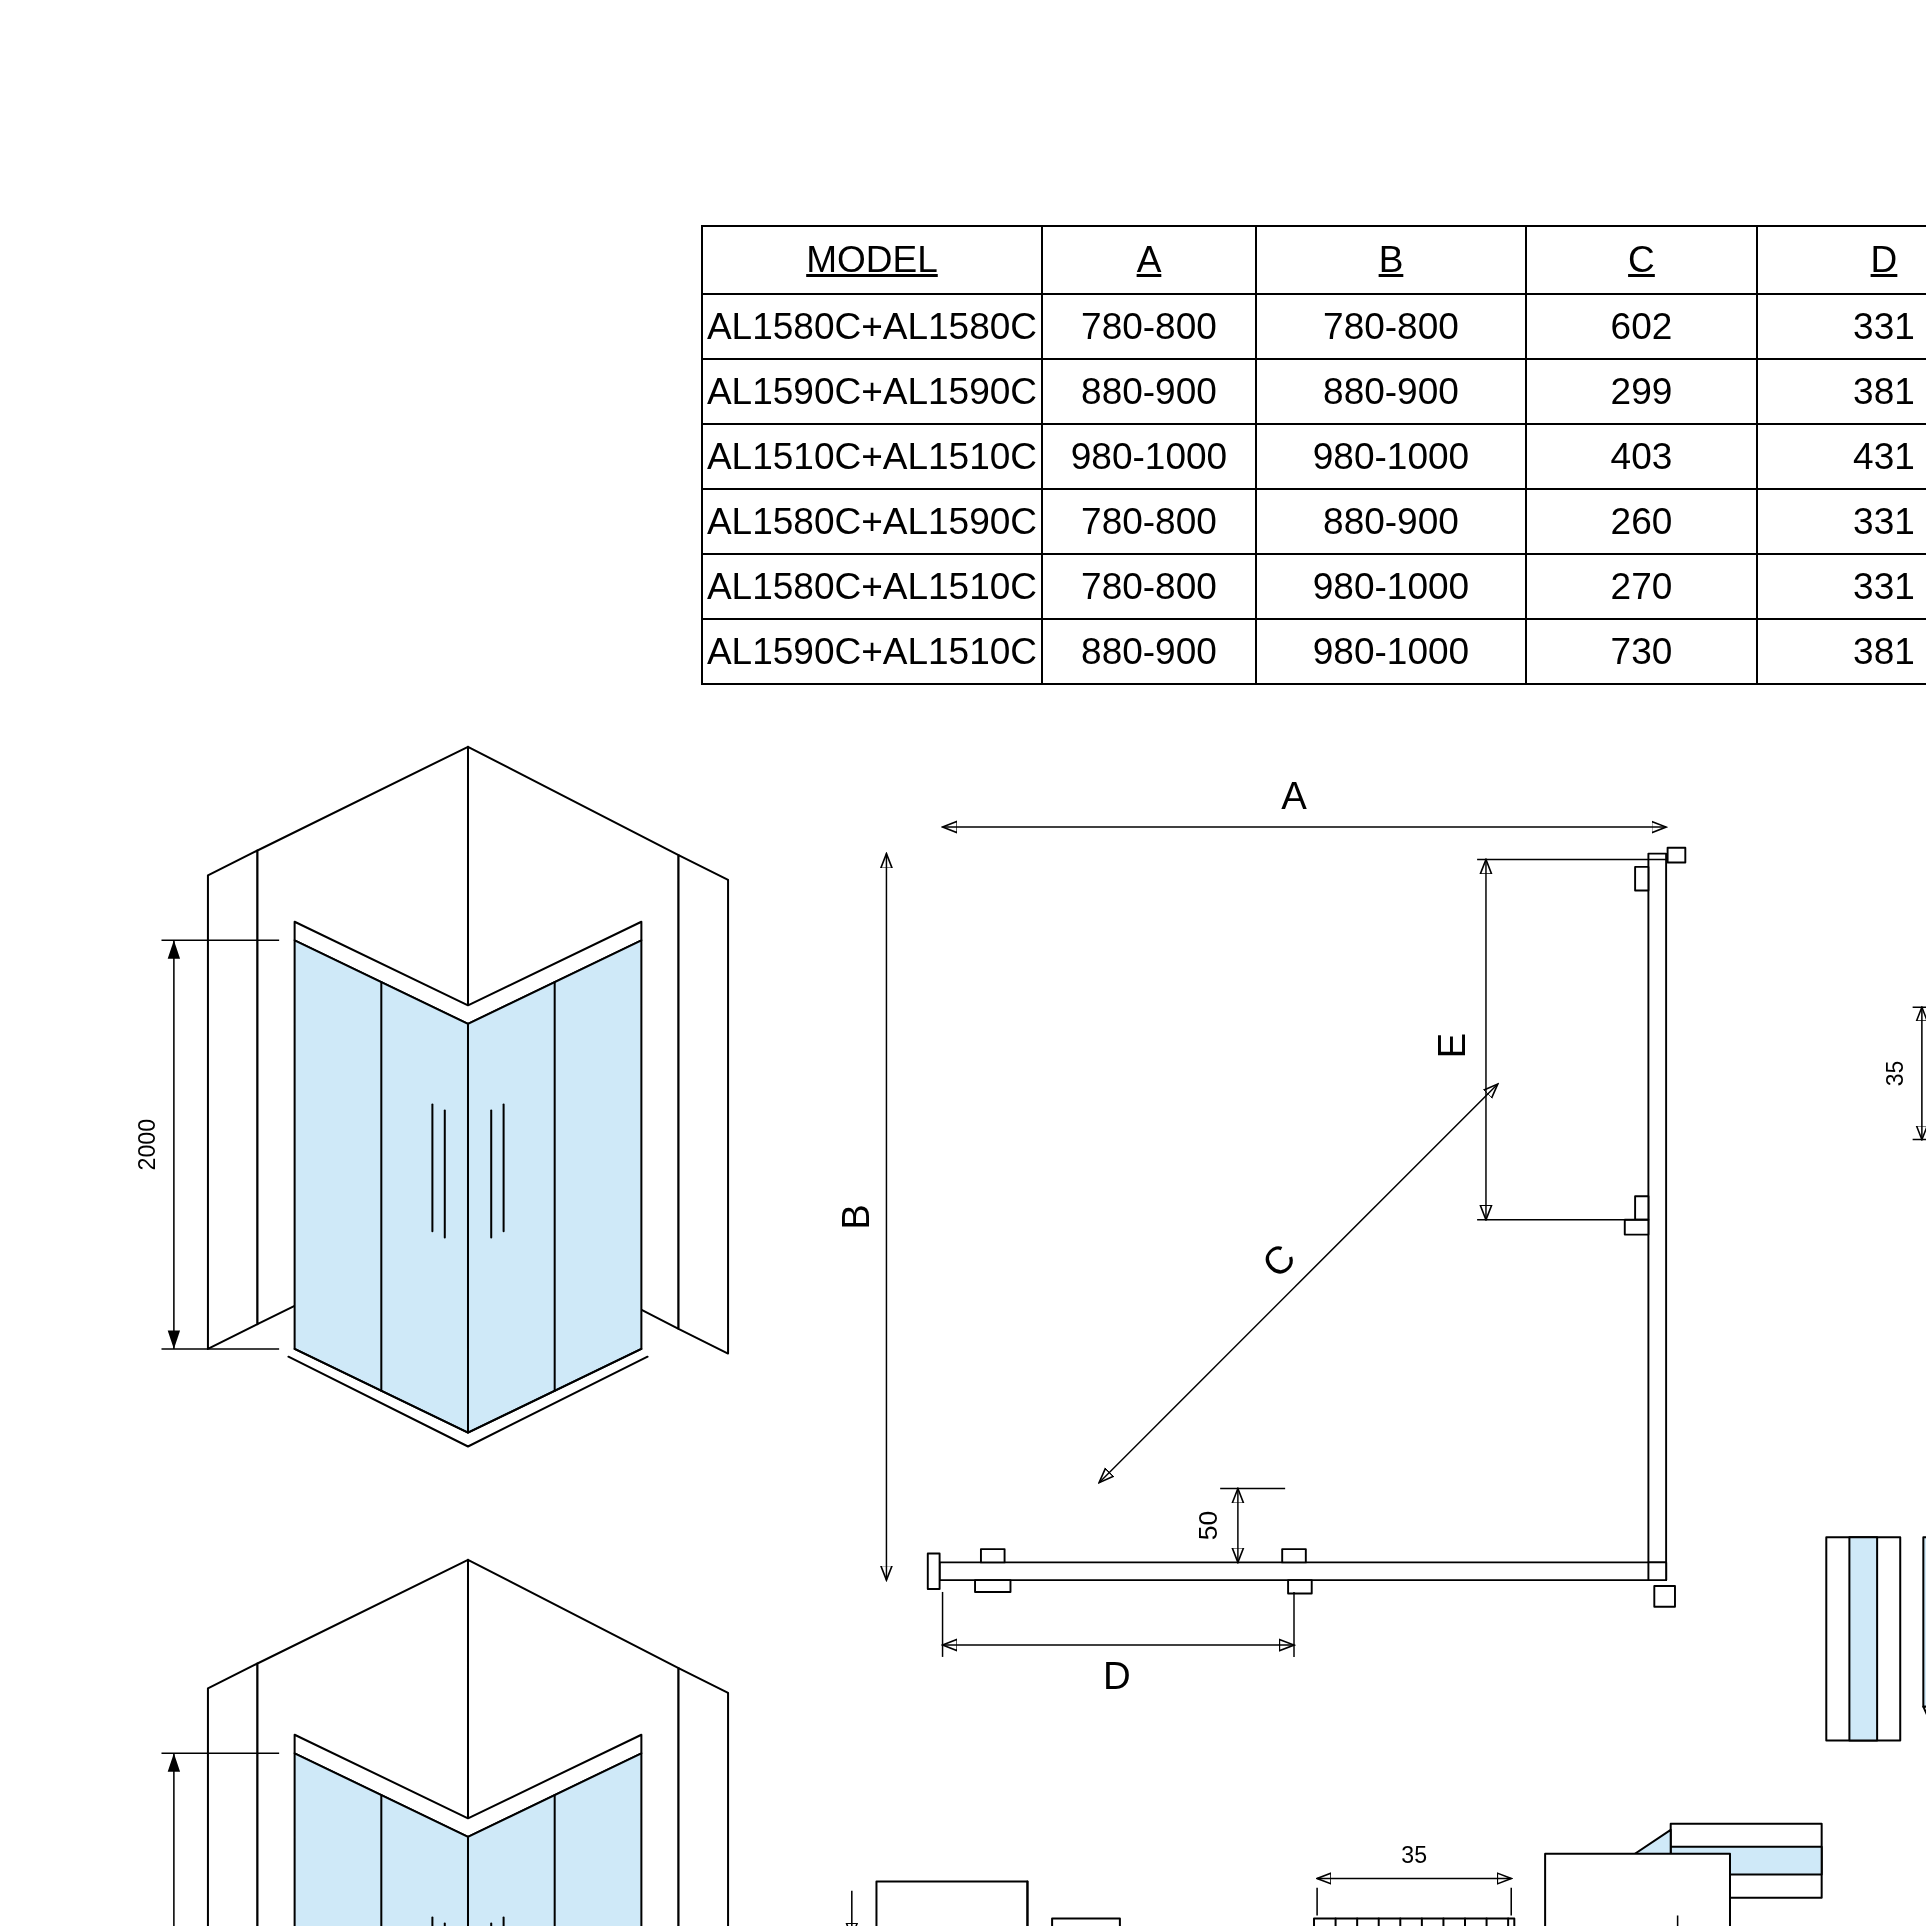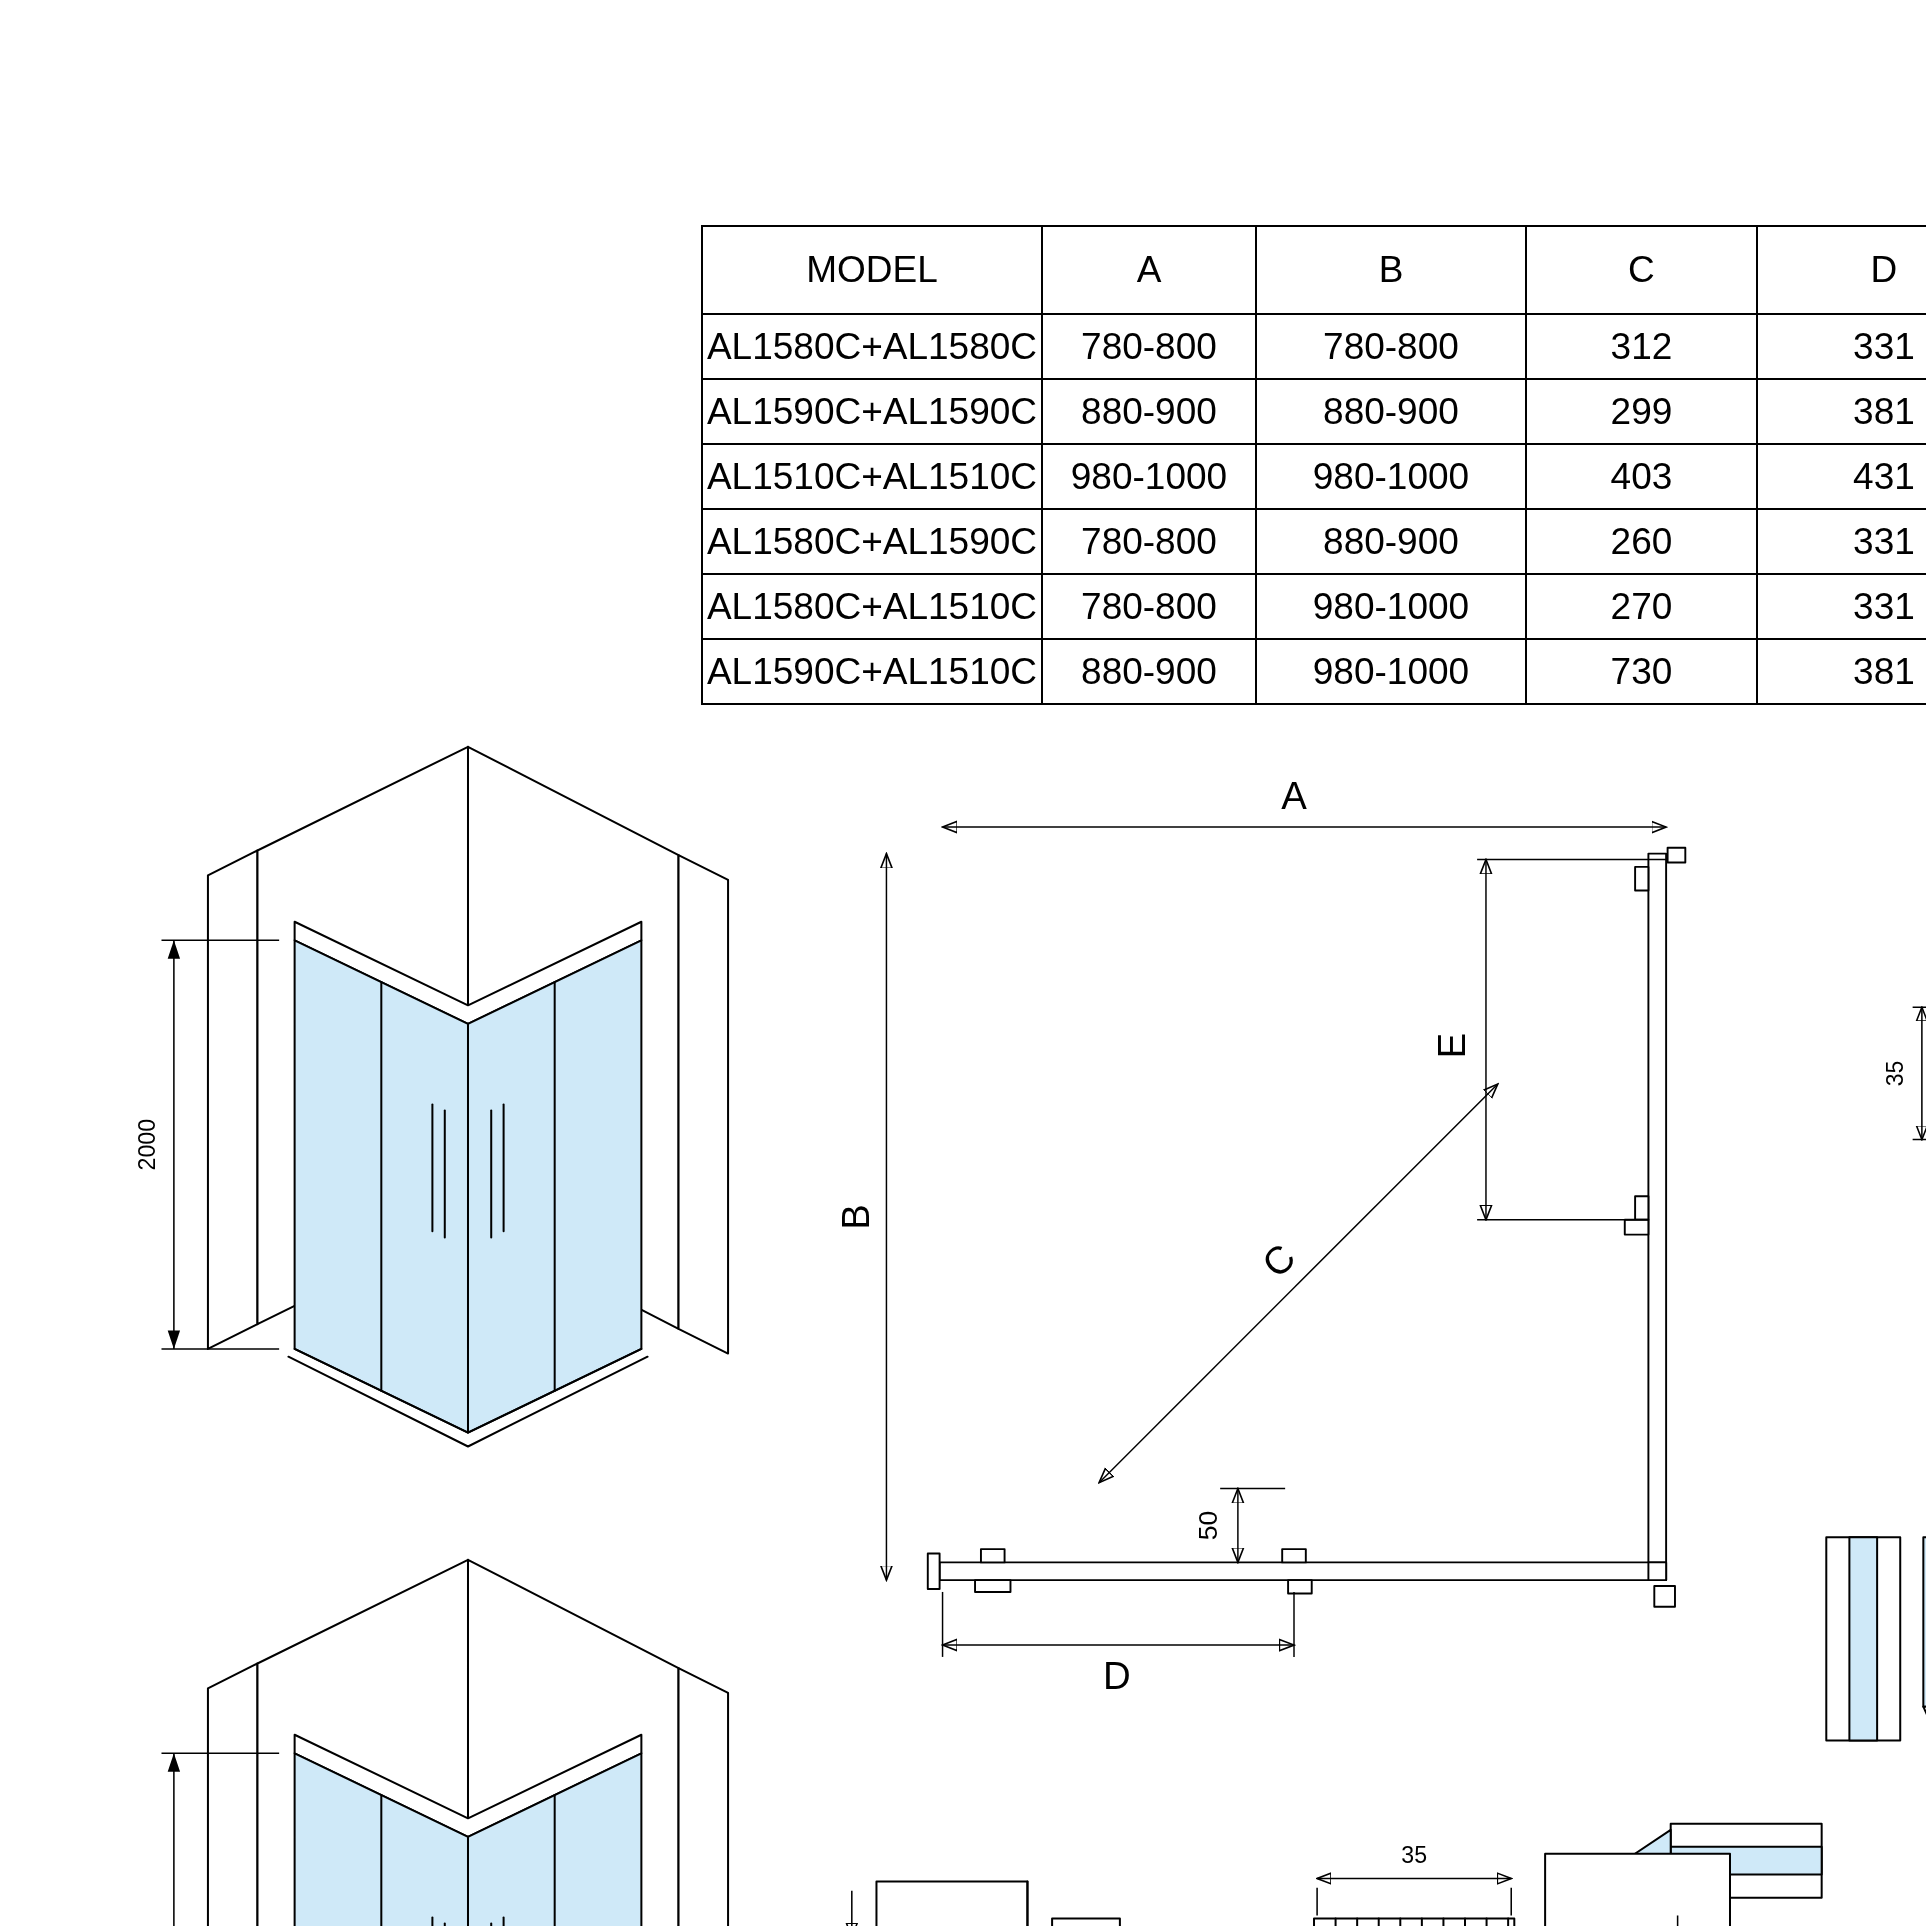--- a/index.html
+++ b/index.html
@@ -8,21 +8,21 @@
     position:relative; width:2408px; height:2408px; background:#ffffff;
     font-family:"Liberation Sans","DejaVu Sans",sans-serif; color:#000;
     overflow:hidden;
   }
   
   .spec-table { position:absolute; left:701px; top:225px; border-collapse:collapse; table-layout:fixed; }
   .spec-table th, .spec-table td {
     border:2.3px solid #000; text-align:center; vertical-align:middle;
     font-size:37px; font-weight:400; color:#000; padding:0 3.9px; white-space:nowrap;
   }
-  .spec-table th { height:88px; }
+  .spec-table th { height:68px;text-decoration:underline; }
   .spec-table td { height:65px;text-align:center; }
   
   #canvas > svg { position:absolute; overflow:visible; }
   svg line, svg polyline, svg path, svg rect, svg polygon, svg circle { stroke:#000; fill:none; }
   .ln line, .ln polyline, .ln path, .ln rect, .ln polygon, .ln circle { stroke:#000; stroke-width:1.3; stroke-linejoin:round; stroke-linecap:round; }
   .wh { fill:#ffffff; }
   .glass { fill:#cfe9f8; }
   .dim line { stroke:#000; stroke-width:1; }
   .ar { fill:#000; stroke:none; }
   svg text { font-size:15px; fill:#000; stroke:none; font-family:"Liberation Sans","DejaVu Sans",sans-serif; }
@@ -50,21 +50,21 @@
         <th>C</th>
         <th>D</th>
 
       </tr>
     </thead>
     <tbody>
       <tr>
         <td>AL1580C+AL1580C</td>
         <td>780-800</td>
         <td>780-800</td>
-        <td>312</td>
+        <td>602</td>
         <td>331</td>
 
       </tr>
       <tr>
         <td>AL1590C+AL1590C</td>
         <td>880-900</td>
         <td>880-900</td>
         <td>299</td>
         <td>381</td>
 

